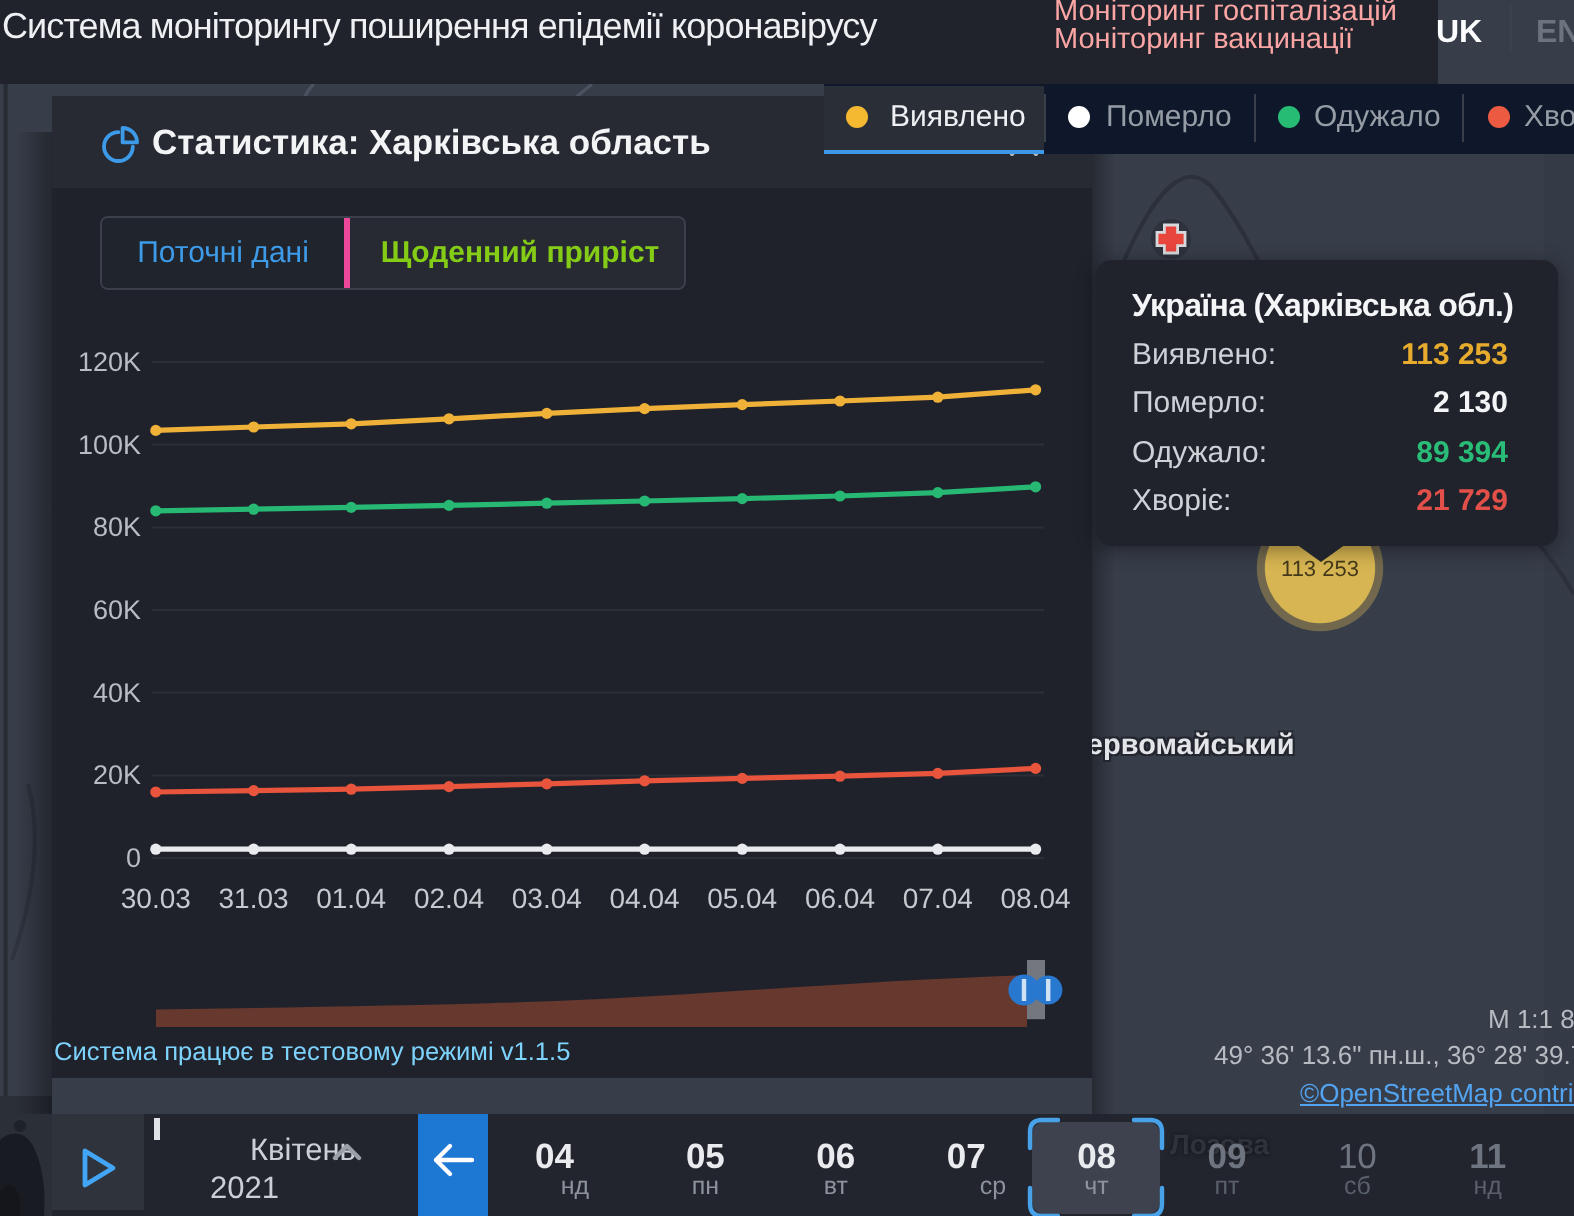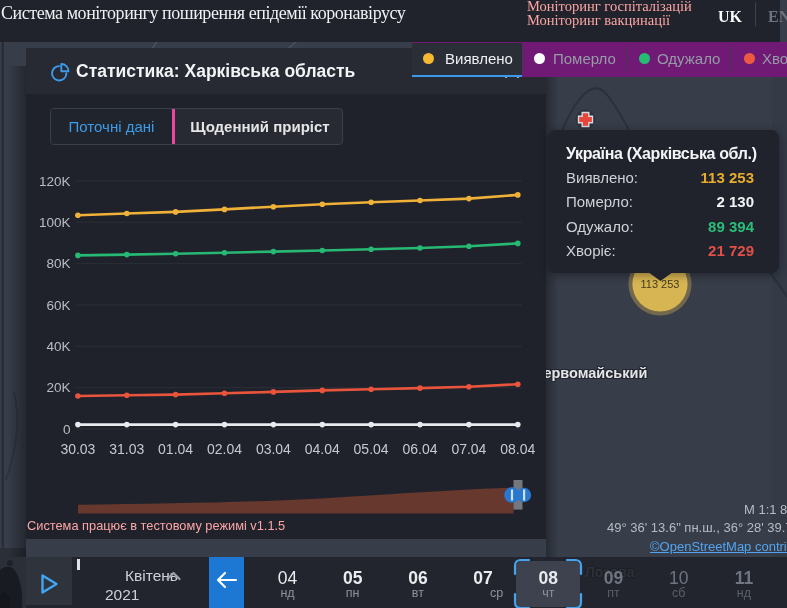--- a/index.html
+++ b/index.html
@@ -56,29 +56,29 @@
   <svg class="abs" style="left:625px;top:249px;z-index:2" width="70" height="70" viewBox="0 0 70 70">
     <circle cx="35" cy="35" r="31.6" fill="rgba(209,177,83,0.38)"></circle>
     <circle cx="35" cy="35" r="27.6" fill="#d7b552"></circle>
     <text x="35" y="38.8" text-anchor="middle" font-size="11" fill="#443a1b" font-family="Liberation Sans">113 253</text>
   </svg>
 
   <div class="abs" style="left:744px;top:502px;z-index:2;font-size:13px;color:#b7bbc2;white-space:nowrap;">М 1:1 875 000</div>
   <div class="abs" style="left:607px;top:520px;z-index:2;font-size:13px;color:#b7bbc2;white-space:nowrap;">49° 36' 13.6" пн.ш., 36° 28' 39.7" сх.д.</div>
   <div class="abs" style="left:650px;top:539px;z-index:2;font-size:13px;color:#53a4f0;white-space:nowrap;text-decoration:underline;">©OpenStreetMap contributors</div>
 
-  <div class="abs" style="left:0;top:0;width:780px;height:42px;background:#20232b;z-index:10;font-family:Liberation Serif, serif;">
+  <div class="abs" style="left:0;top:0;width:719px;height:42px;background:#20232b;z-index:10;">
     <div class="abs" style="left:1px;top:3px;font-size:18px;font-weight:normal;color:#eef0f3;letter-spacing:-0.45px;">Система моніторингу поширення епідемії коронавірусу</div>
     <div class="abs" style="left:527px;top:0px;font-size:14.5px;color:#fca5a5;line-height:13.8px;">Моніторинг госпіталізацій<br>Моніторинг вакцинації</div>
     <div class="abs" style="left:718px;top:8px;font-size:16px;font-weight:bold;color:#fbfcfd;">UK</div>
     <div class="abs" style="left:755px;top:2px;width:1px;height:24px;background:#3c424c;"></div>
     <div class="abs" style="left:768px;top:8px;font-size:16px;font-weight:bold;color:#6d737d;">EN</div>
   </div>
 
-  <div class="abs" style="left:412px;top:42px;width:375px;height:35px;background:#701a75;z-index:11;">
+  <div class="abs" style="left:412px;top:42px;width:375px;height:35px;background:#0f172a;z-index:11;">
 
     <div class="abs" style="left:0;top:1px;width:110px;height:32px;background:#2a2e37;"></div>
     <div class="abs" style="left:0;top:32.5px;width:110px;height:2.5px;background:#3f97e8;"></div>
     <div class="abs" style="left:11px;top:11px;width:11px;height:11px;border-radius:50%;background:#f5b831;"></div>
     <div class="abs" style="left:33px;top:8px;font-size:15px;color:#eef0f3;">Виявлено</div>
     <div class="abs" style="left:110px;top:5px;width:1px;height:24px;background:#3a3f4a;"></div>
     <div class="abs" style="left:122px;top:11px;width:11px;height:11px;border-radius:50%;background:#ffffff;"></div>
     <div class="abs" style="left:141px;top:8px;font-size:15px;color:#959ca5;">Померло</div>
     <div class="abs" style="left:215px;top:5px;width:1px;height:24px;background:#3a3f4a;"></div>
     <div class="abs" style="left:227px;top:11px;width:11px;height:11px;border-radius:50%;background:#27bc74;"></div>
@@ -95,21 +95,21 @@
       <path d="M10.3,1 A7.2,7.2 0 0 1 17.5,8.2 L10.3,8.2 Z" fill="none" stroke="#3d9ae8" stroke-width="1.9" stroke-linejoin="round"></path>
       <path d="M8.2,3.1 A7.2,7.2 0 1 0 15.4,10.3" fill="none" stroke="#3d9ae8" stroke-width="1.9" stroke-linecap="round"></path>
     </svg>
     <div class="abs" style="left:50px;top:13px;font-size:17.5px;font-weight:600;color:#f2f4f6;">Статистика: Харківська область</div>
     <svg class="abs" style="left:479px;top:16px;" width="14" height="14" viewBox="0 0 14 14">
       <path d="M1,1 L13,13 M13,1 L1,13" stroke="#b9bdc4" stroke-width="2" stroke-linecap="round"></path>
     </svg>
 
     <div class="abs" style="left:24px;top:60px;width:293px;height:37px;border:1px solid #3a3f49;border-radius:4px;overflow:hidden;background:#272a32;">
       <div class="abs" style="left:0;top:0;width:124px;height:37px;background:#20242d;border-right:3px solid #ec4899;text-align:center;line-height:35px;font-size:15px;color:#3d9be8;">Поточні дані</div>
-      <div class="abs" style="left:125px;top:0;width:168px;height:37px;text-align:center;line-height:35px;font-size:15px;font-weight:600;color:#e5e5e5;">Щоденний приріст</div>
+      <div class="abs" style="left:125px;top:0;width:168px;height:37px;text-align:center;line-height:35px;font-size:15px;font-weight:600;color:#84cc16;">Щоденний приріст</div>
     </div>
 
     <svg class="abs" style="left:0;top:0;" width="520" height="491" viewBox="0 0 520 491">
 
       <g stroke="#2b2f38" stroke-width="1">
         <line x1="50" y1="133" x2="496" y2="133"></line>
         <line x1="50" y1="174.3" x2="496" y2="174.3"></line>
         <line x1="50" y1="215.7" x2="496" y2="215.7"></line>
         <line x1="50" y1="257" x2="496" y2="257"></line>
         <line x1="50" y1="298.3" x2="496" y2="298.3"></line>
@@ -201,21 +201,21 @@
 
       <rect x="487.5" y="432" width="9" height="29.6" fill="#85868d" opacity="0.85"></rect>
       <g>
         <circle cx="486" cy="447" r="7.8" fill="#2878d0"></circle>
         <circle cx="498" cy="447" r="7.2" fill="#2878d0"></circle>
         <rect x="484.9" y="441.5" width="2.2" height="11" fill="#cfe2f5"></rect>
         <rect x="497" y="441.5" width="2.2" height="11" fill="#cfe2f5"></rect>
       </g>
     </svg>
 
-    <div class="abs" style="left:1px;top:470px;font-size:12.8px;color:#fca5a5;">Система працює в тестовому режимі v1.1.5</div>
+    <div class="abs" style="left:1px;top:470px;font-size:12.8px;color:#7dd3fc;">Система працює в тестовому режимі v1.1.5</div>
   </div>
 
   <div class="abs" style="left:548px;top:129.6px;width:231px;height:143px;background:#20232c;border-radius:8px;z-index:6;box-shadow:0 2px 10px rgba(0,0,0,0.4);"></div>
   <svg class="abs" style="left:648px;top:271.6px;z-index:6" width="25" height="9" viewBox="0 0 25 9">
     <path d="M0,0 L25,0 L12.5,9 Z" fill="#20232c"></path>
   </svg>
   <div class="abs" style="left:566px;top:145px;z-index:7;font-size:16px;font-weight:600;letter-spacing:-0.35px;color:#f3f5f7;white-space:nowrap;">Україна (Харківська обл.)</div>
   <div class="abs" style="left:566px;top:166px;z-index:7;width:188px;font-size:15px;color:#ced1d6;">
     <div style="position:relative;height:24.4px;line-height:24.4px;">Виявлено:<span style="position:absolute;right:0;font-size:15px;font-weight:600;color:#e7ac2e;">113 253</span></div>
     <div style="position:relative;height:24.4px;line-height:24.4px;">Померло:<span style="position:absolute;right:0;font-size:15px;font-weight:600;color:#f2f4f6;">2 130</span></div>
@@ -248,21 +248,21 @@
     <div class="abs" style="left:490.1px;top:3.6px;width:64px;height:46.4px;background:#3d424e;border-radius:6px;"></div>
     <svg class="abs" style="left:487.1px;top:0.6px;" width="70" height="52" viewBox="0 0 70 52">
       <g fill="none" stroke="#47a2ea" stroke-width="2.2" stroke-linecap="round">
         <path d="M2,16 L2,8 Q2,2 8,2 L16,2"></path>
         <path d="M54,2 L62,2 Q68,2 68,8 L68,16"></path>
         <path d="M68,36 L68,44 Q68,50 62,50 L54,50"></path>
         <path d="M16,50 L8,50 Q2,50 2,44 L2,36"></path>
       </g>
     </svg>
 
-    <div class="abs" style="left:241.5px;top:10.5px;width:40px;text-align:center;font-size:17.5px;font-weight:normal;color:#e9ebee;">04</div>
+    <div class="abs" style="left:241.5px;top:10.5px;width:40px;font-size:17.5px;font-weight:bold;color:#e9ebee;">04</div>
     <div class="abs" style="left:241.5px;top:28.5px;width:40px;text-align:center;font-size:12.5px;color:#8d939c;">нд</div>
     <div class="abs" style="left:306.7px;top:10.5px;width:40px;text-align:center;font-size:17.5px;font-weight:bold;color:#e9ebee;">05</div>
     <div class="abs" style="left:306.7px;top:28.5px;width:40px;text-align:center;font-size:12.5px;color:#8d939c;">пн</div>
     <div class="abs" style="left:371.9px;top:10.5px;width:40px;text-align:center;font-size:17.5px;font-weight:bold;color:#e9ebee;">06</div>
     <div class="abs" style="left:371.9px;top:28.5px;width:40px;text-align:center;font-size:12.5px;color:#8d939c;">вт</div>
     <div class="abs" style="left:437.1px;top:10.5px;width:40px;text-align:center;font-size:17.5px;font-weight:bold;color:#e9ebee;">07</div>
     <div class="abs" style="left:437.1px;top:28.5px;width:40px;text-align:right;font-size:12.5px;color:#8d939c;">ср</div>
     <div class="abs" style="left:502.3px;top:10.5px;width:40px;text-align:center;font-size:17.5px;font-weight:bold;color:#e9ebee;">08</div>
     <div class="abs" style="left:502.3px;top:28.5px;width:40px;text-align:center;font-size:12.5px;color:#8d939c;">чт</div>
     <div class="abs" style="left:567.5px;top:10.5px;width:40px;text-align:center;font-size:17.5px;font-weight:bold;color:#6f7580;">09</div>

